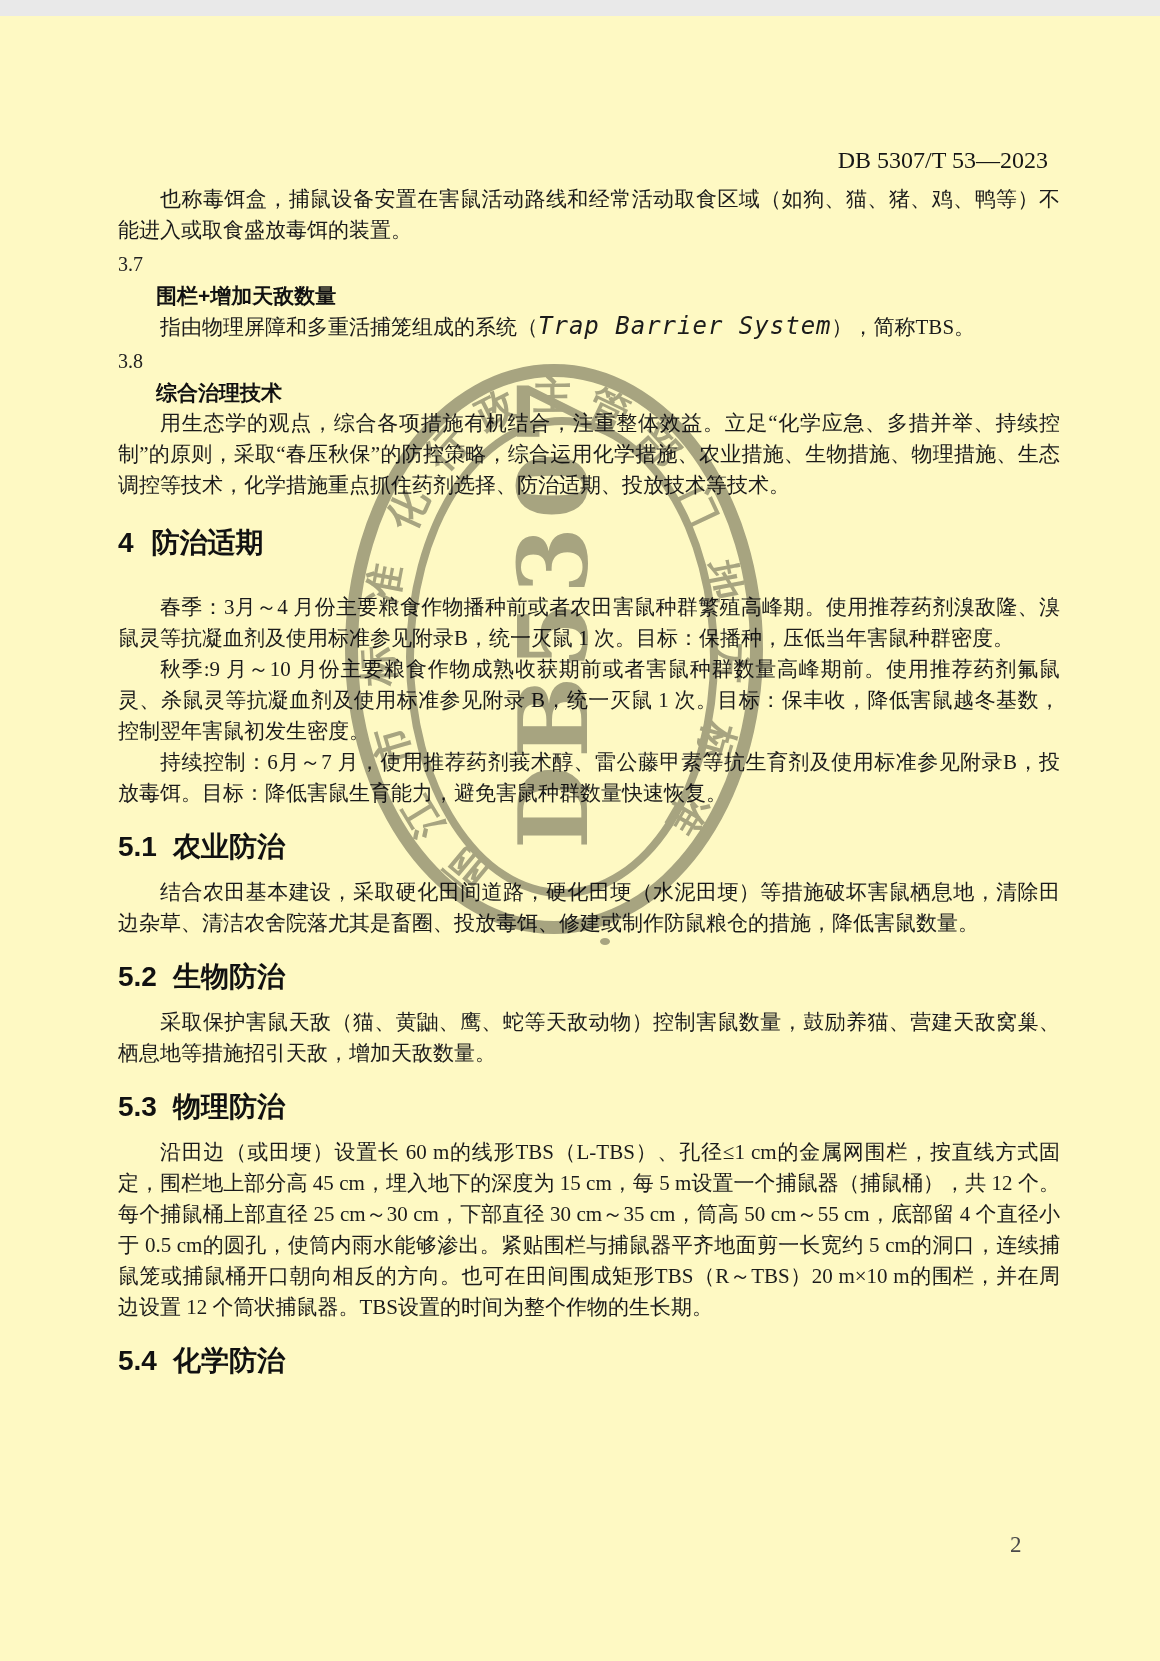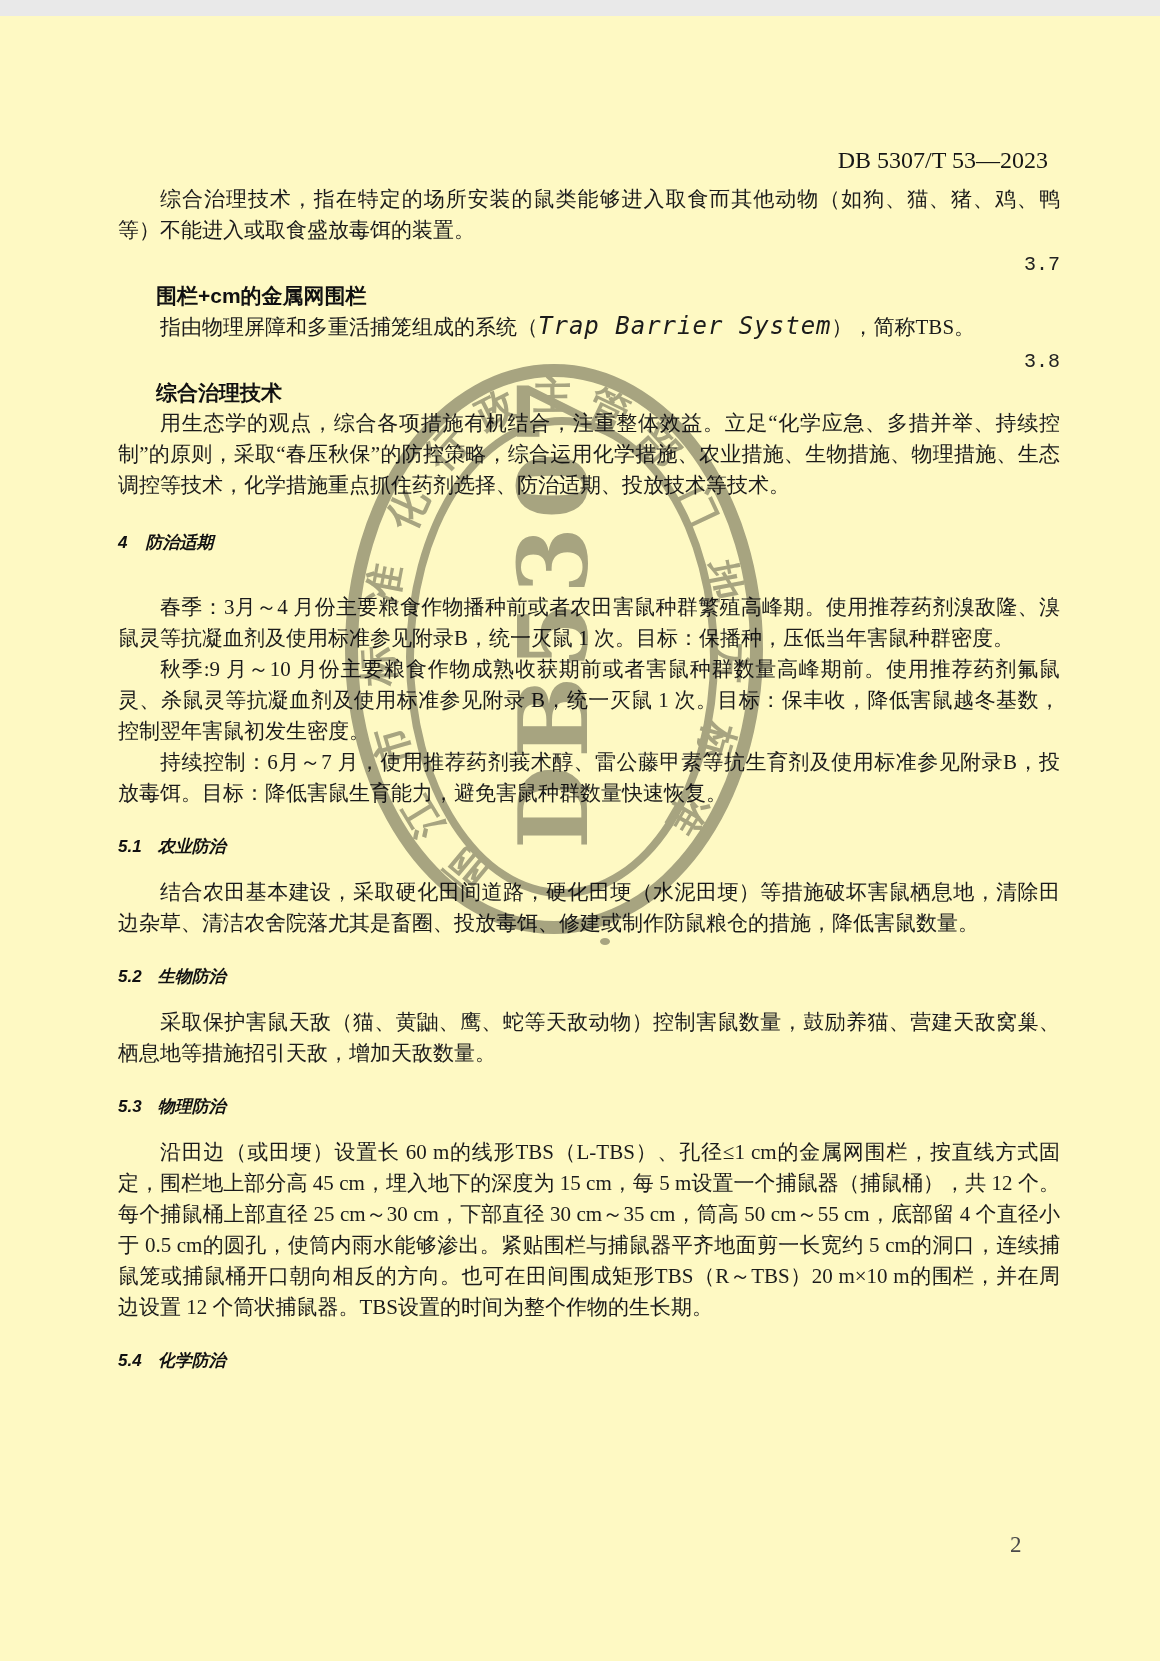--- a/index.html
+++ b/index.html
@@ -27,40 +27,38 @@
     text-indent:2em;
     color:#1b1b1b;
   }
   .para .lat-italic{
     font-style:italic;
     font-family:"DejaVu Sans Mono","Liberation Mono",monospace;
     letter-spacing:1px;
     font-size:24px;
   }
   .clausenum{
-    font-family:Liberation Mono, monospace;
+    font-family:Liberation Serif, serif;
     font-size:20px;line-height:31px;
     margin-top:3px;
     color:#222;
-    text-align:right;
   }
   .term{
     font-family:"Liberation Sans","DejaVu Sans",sans-serif;
     font-weight:bold;
     font-size:21px;line-height:31px;
     padding-left:38px;
     color:#111;
   }
   .sec{
     font-family:"Liberation Sans","DejaVu Sans",sans-serif;
     font-weight:bold;
-    font-size:17px;line-height:31px;
+    font-size:28px;line-height:31px;
     margin:22px 0 15px 0;
     color:#111;
-    font-style:italic;
   }
   .sec.l1{margin:26px 0 34px 0;}
   .sec.l3{margin:16px 0 13px 0;}
   .sec .h-title{margin-left:16px;}
   .sec.l1 .h-title{margin-left:18px;}
 
   
   .stamp{
     position:absolute;
     left:345px;top:348px;
@@ -125,23 +123,23 @@
 </head>
 <body>
 
 <div class="page">
 
   <div class="header">
     <span>DB 5307/T 53—2023</span>
   </div>
 
   <div class="doc-body" id="doc-body">
-      <div class="para">综合治理技术，指在特定的场所安装的鼠类能够进入取食而其他动物（如狗、猫、猪、鸡、鸭等）不能进入或取食盛放毒饵的装置。</div>
+      <div class="para">也称毒饵盒，捕鼠设备安置在害鼠活动路线和经常活动取食区域（如狗、猫、猪、鸡、鸭等）不能进入或取食盛放毒饵的装置。</div>
       <div class="clausenum">3.7</div>
-      <div class="term">围栏+cm的金属网围栏</div>
+      <div class="term">围栏+增加天敌数量</div>
       <div class="para"><span>指由物理屏障和多重活捕笼组成的系统（</span><span class="lat-italic">Trap Barrier System</span><span>），简称TBS。</span></div>
       <div class="clausenum">3.8</div>
       <div class="term">综合治理技术</div>
       <div class="para">用生态学的观点，综合各项措施有机结合，注重整体效益。立足“化学应急、多措并举、持续控制”的原则，采取“春压秋保”的防控策略，综合运用化学措施、农业措施、生物措施、物理措施、生态调控等技术，化学措施重点抓住药剂选择、防治适期、投放技术等技术。</div>
       <div class="sec l1"><span class="h-num">4</span><span class="h-title">防治适期</span></div>
       <div class="para">春季：3月～4 月份主要粮食作物播种前或者农田害鼠种群繁殖高峰期。使用推荐药剂溴敌隆、溴鼠灵等抗凝血剂及使用标准参见附录B，统一灭鼠 1 次。目标：保播种，压低当年害鼠种群密度。</div>
       <div class="para">秋季:9 月～10 月份主要粮食作物成熟收获期前或者害鼠种群数量高峰期前。使用推荐药剂氟鼠灵、杀鼠灵等抗凝血剂及使用标准参见附录 B，统一灭鼠 1 次。目标：保丰收，降低害鼠越冬基数，控制翌年害鼠初发生密度。</div>
       <div class="para">持续控制：6月～7 月，使用推荐药剂莪术醇、雷公藤甲素等抗生育剂及使用标准参见附录B，投放毒饵。目标：降低害鼠生育能力，避免害鼠种群数量快速恢复。</div>
       <div class="sec l2"><span class="h-num">5.1</span><span class="h-title">农业防治</span></div>
       <div class="para">结合农田基本建设，采取硬化田间道路，硬化田埂（水泥田埂）等措施破坏害鼠栖息地，清除田边杂草、清洁农舍院落尤其是畜圈、投放毒饵、修建或制作防鼠粮仓的措施，降低害鼠数量。</div>

